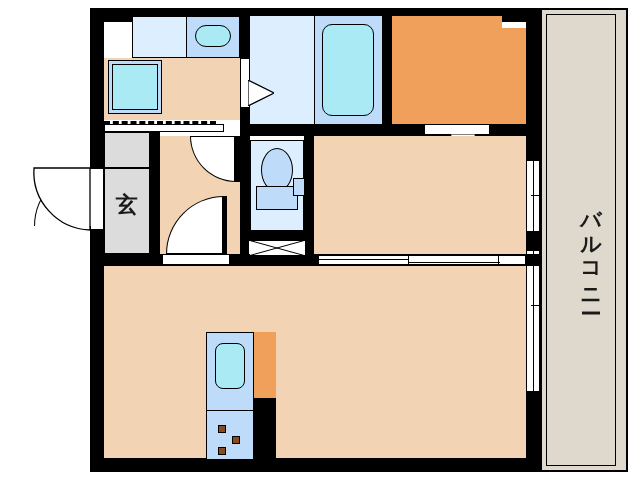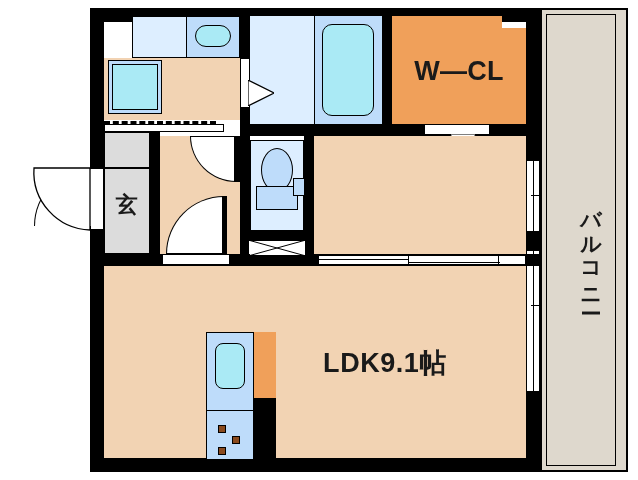--- a/index.html
+++ b/index.html
@@ -108,21 +108,20 @@
 
   <div class="abs white" style="left:240px; top:58px; width:10px; height:50px; border:1px solid #000;"></div>
   <svg class="abs" style="left:248px; top:80px; width:26px; height:26px;" viewBox="0 0 26 26">
     <polygon points="0,0 26,13 0,26" fill="#ffffff" stroke="#000" stroke-width="1.2"></polygon>
   </svg>
   <div class="abs wall" style="left:240px; top:124px; width:146px; height:12px;"></div>
   <div class="abs wall" style="left:382px; top:8px; width:10px; height:128px;"></div>
 
   <div class="abs closet" style="left:392px; top:16px; width:110px; height:108px;"></div>
   <div class="abs closet" style="left:392px; top:28px; width:134px; height:96px;"></div>
-  <div class="abs label lbl-wcl" style="left:396px; top:58px; width:126px;">W—CL</div>
   <div class="abs wall" style="left:386px; top:124px; width:140px; height:12px;"></div>
 
   <div class="abs white ol" style="left:424px; top:124px; width:66px; height:11px;"></div>
   <svg class="abs" style="left:450px; top:134px; width:26px; height:26px;" viewBox="0 0 26 26">
     <polygon points="0,0 26,0 13,26" fill="#ffffff" stroke="#000" stroke-width="1.2"></polygon>
   </svg>
 
   <div class="abs tatami" style="left:314px; top:136px; width:212px; height:122px;"></div>
   <div class="abs wall" style="left:304px; top:128px; width:10px; height:130px;"></div>
 
@@ -164,21 +163,20 @@
 
   <div class="abs white ol" style="left:90px; top:168px; width:14px; height:62px;"></div>
   <div class="abs arc arc-tl" style="left:34px; top:168px; width:58px; height:58px; border-right:none; border-bottom:none;"></div>
   <svg class="abs" style="left:30px; top:164px; width:66px; height:70px;" viewBox="0 0 66 70">
     <path d="M60,4 L4,4 A58,58 0 0 0 60,66 Z" fill="#ffffff" stroke="#000" stroke-width="1.3"></path>
   </svg>
 
   <div class="abs wall" style="left:104px; top:254px; width:58px; height:12px;"></div>
 
   <div class="abs floor" style="left:104px; top:266px; width:422px; height:192px;"></div>
-  <div class="abs label lbl-ldk" style="left:300px; top:350px; width:170px;">LDK9.1帖</div>
 
   <div class="abs wet2" style="left:206px; top:332px; width:48px; height:128px; border:1px solid #000;"></div>
   <div class="abs water" style="left:215px; top:343px; width:30px; height:46px; border:1px solid #000; border-radius:8px;"></div>
   <div class="abs leafline" style="left:206px; top:410px; width:48px; height:1px;"></div>
 
   <div class="abs" style="left:218px; top:425px; width:8px; height:8px; background:#8a4a1e; border:1px solid #000;"></div>
   <div class="abs" style="left:232px; top:436px; width:8px; height:8px; background:#8a4a1e; border:1px solid #000;"></div>
   <div class="abs" style="left:218px; top:447px; width:8px; height:8px; background:#8a4a1e; border:1px solid #000;"></div>
 
   <div class="abs closet" style="left:254px; top:332px; width:22px; height:66px;"></div>

